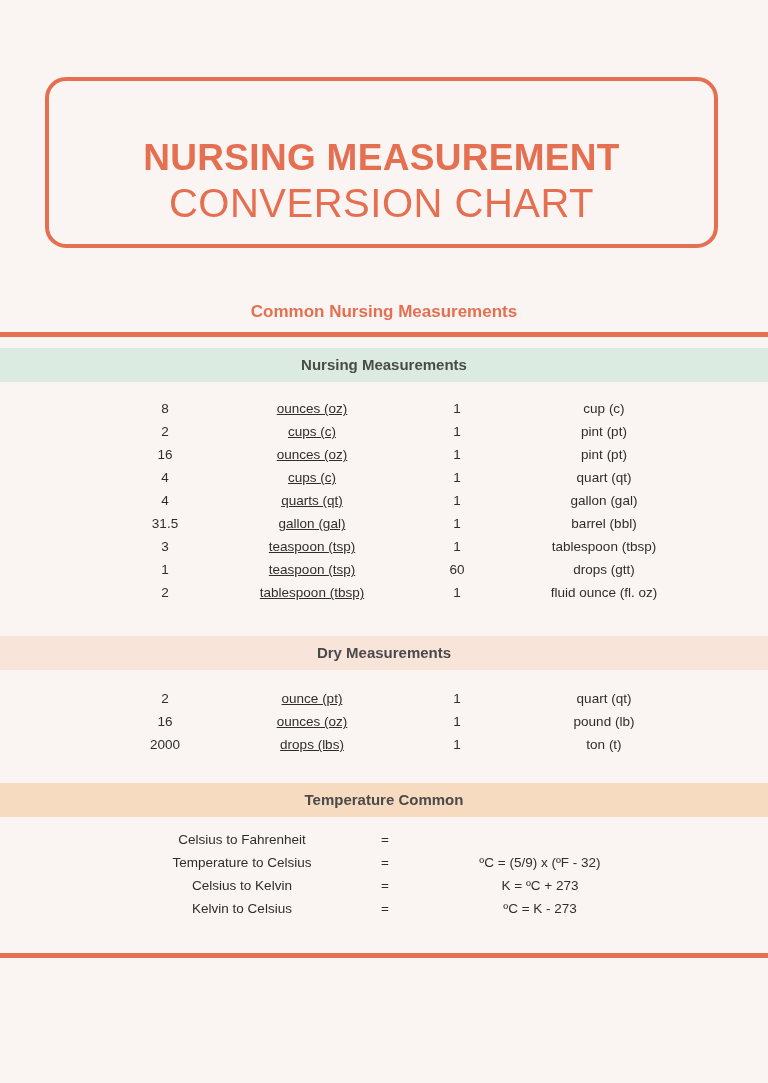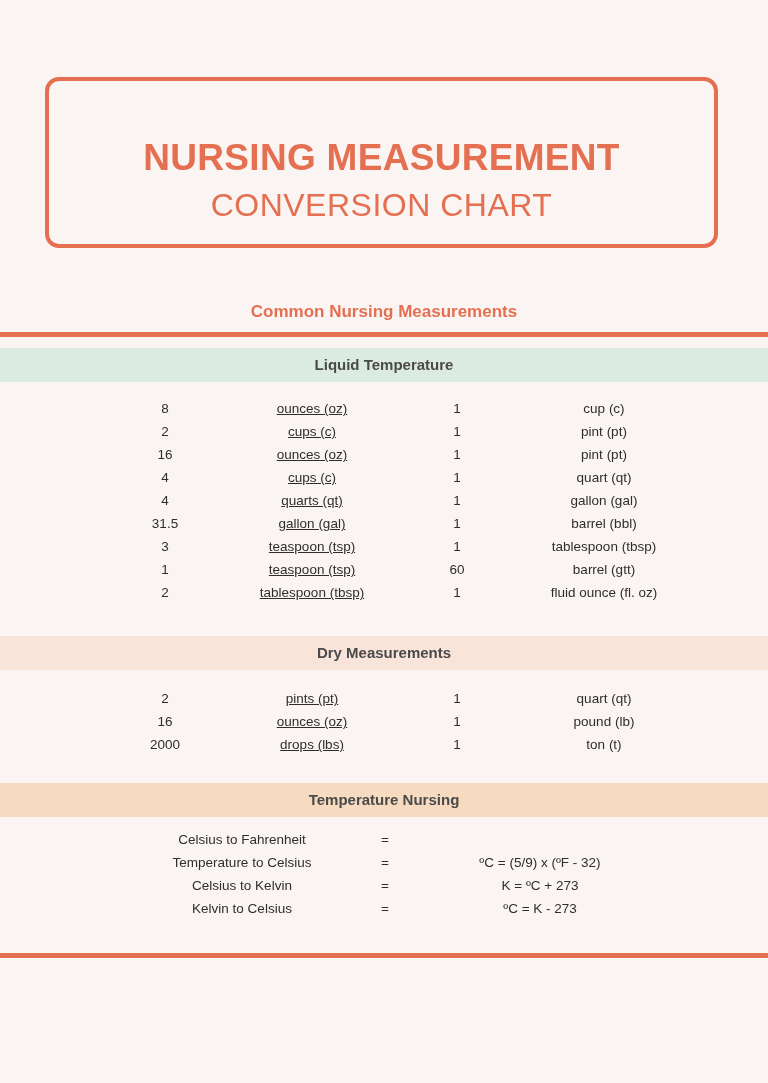--- a/index.html
+++ b/index.html
@@ -8,32 +8,32 @@
     background: #faf5f2;
     font-family: "Liberation Sans", "DejaVu Sans", sans-serif;
     color: #2e2e2e;
     position: relative;
     overflow: hidden;
   }
   .title-box {
     position: absolute; left: 45px; top: 77px;
     width: 673px; height: 171px;
     border: 4px solid #e56f51;
-    border-radius: 14px;
+    border-radius: 21px;
     box-sizing: border-box;
     text-align: center;
   }
   .title-main {
     position: absolute; left: 0; right: 0; top: 56px;
     font-size: 37px; font-weight: bold; color: #e56f51;
     letter-spacing: 0.3px;
   }
   .title-sub {
-    position: absolute; left: 0; right: 0; top: 106px;
-    font-size: 32px; font-weight: normal; color: #e56f51;
+    position: absolute; left: 0; right: 0; top: 100px;
+    font-size: 40px; font-weight: normal; color: #e56f51;
     letter-spacing: 0.5px;
   }
   .section-title {
     position: absolute; left: 0; right: 0; top: 302px;
     text-align: center; font-size: 17px; font-weight: bold; color: #e56f51;
   }
   .rule {
     position: absolute; left: 0; width: 768px; height: 5px;
     background: #e56f51;
   }
@@ -62,21 +62,21 @@
 <body>
 
 <div class="title-box">
   <div class="title-main">NURSING MEASUREMENT</div>
   <div class="title-sub">CONVERSION CHART</div>
 </div>
 
 <div class="section-title">Common Nursing Measurements</div>
 <div class="rule" style="top:332px;"></div>
 
-<div class="band liquid" style="top:348px;">Liquid Temperature</div>
+<div class="band liquid" style="top:348px;">Nursing Measurements</div>
 <div class="rows" style="top:398px;">
   <div class="row">
       <span class="c1">8</span>
       <span class="c2">ounces (oz)</span>
       <span class="c3">1</span>
       <span class="c4">cup (c)</span>
     </div>
   <div class="row">
       <span class="c1">2</span>
       <span class="c2">cups (c)</span>
@@ -110,53 +110,53 @@
   <div class="row">
       <span class="c1">3</span>
       <span class="c2">teaspoon (tsp)</span>
       <span class="c3">1</span>
       <span class="c4">tablespoon (tbsp)</span>
     </div>
   <div class="row">
       <span class="c1">1</span>
       <span class="c2">teaspoon (tsp)</span>
       <span class="c3">60</span>
-      <span class="c4">barrel (gtt)</span>
+      <span class="c4">drops (gtt)</span>
     </div>
   <div class="row">
       <span class="c1">2</span>
       <span class="c2">tablespoon (tbsp)</span>
       <span class="c3">1</span>
       <span class="c4">fluid ounce (fl. oz)</span>
     </div>
 </div>
 
 <div class="band dry" style="top:636px;">Dry Measurements</div>
 <div class="rows" style="top:688px;">
   <div class="row">
       <span class="c1">2</span>
-      <span class="c2">pints (pt)</span>
+      <span class="c2">ounce (pt)</span>
       <span class="c3">1</span>
       <span class="c4">quart (qt)</span>
     </div>
   <div class="row">
       <span class="c1">16</span>
       <span class="c2">ounces (oz)</span>
       <span class="c3">1</span>
       <span class="c4">pound (lb)</span>
     </div>
   <div class="row">
       <span class="c1">2000</span>
       <span class="c2">drops (lbs)</span>
       <span class="c3">1</span>
       <span class="c4">ton (t)</span>
     </div>
 </div>
 
-<div class="band temp" style="top:783px;">Temperature Nursing</div>
+<div class="band temp" style="top:783px;">Temperature Common</div>
 <div class="rows" style="top:829px;">
   <div class="row">
       <span class="t1">Celsius to Fahrenheit</span>
       <span class="t2">=</span>
     </div>
   <div class="row">
       <span class="t1">Temperature to Celsius</span>
       <span class="t2">=</span>
       <span class="t3">ºC = (5/9) x (ºF - 32)</span>
     </div>

